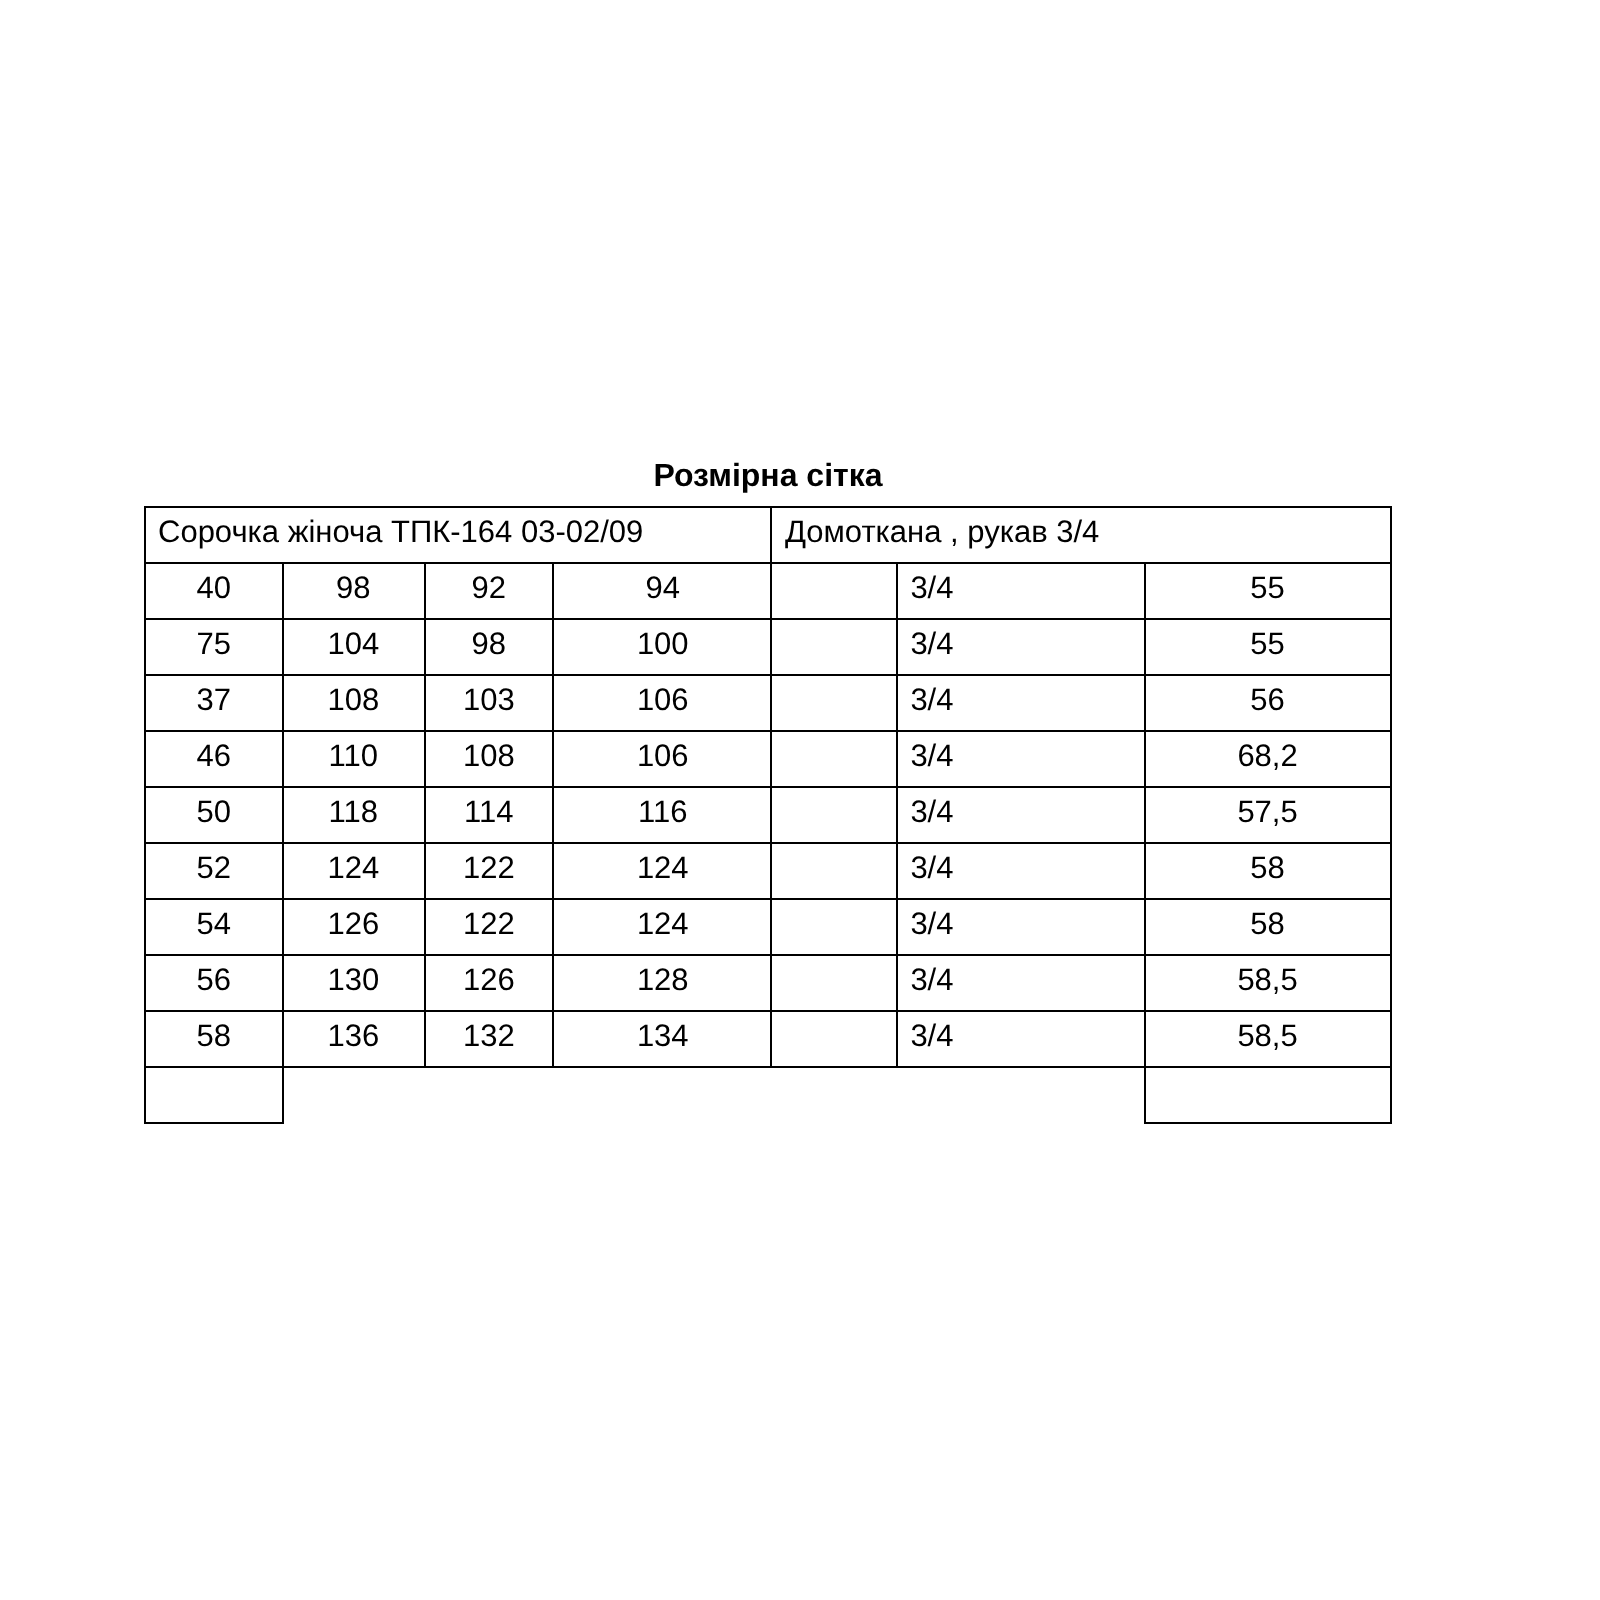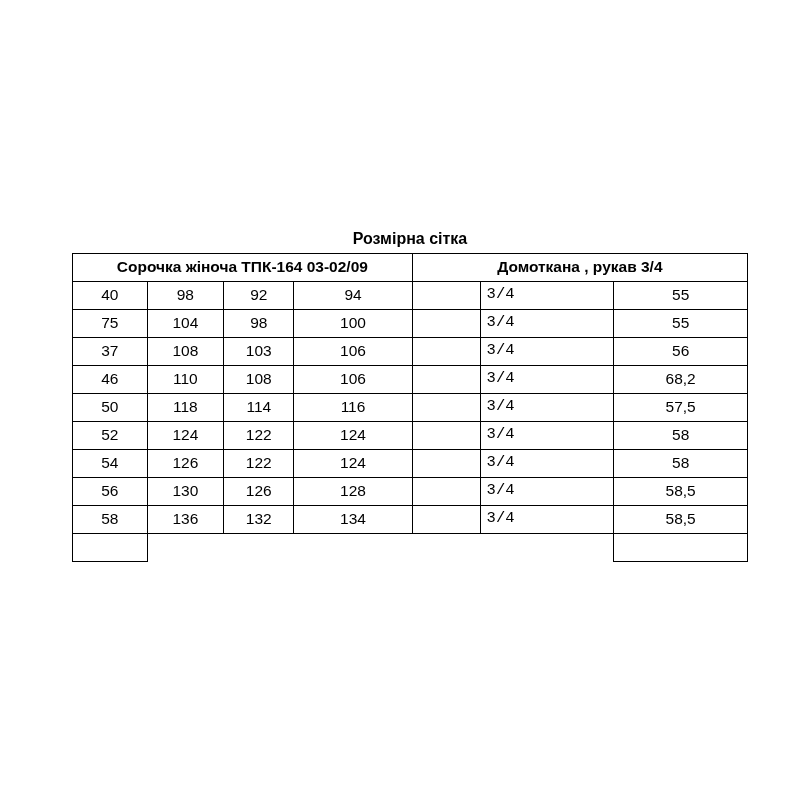--- a/index.html
+++ b/index.html
@@ -21,21 +21,21 @@
   }
   .sheet {
     position: absolute;
     left: 72px;
     top: 226px;
     width: 624px;
   }
   table.size-table {
     border-collapse: collapse;
     table-layout: fixed;
-    width: 676px;
+    width: 624px;
     font-size: 15.5px;
     line-height: 1.1;
   }
   table.size-table td {
     border: 1px solid #000000;
     padding: 3px 6px 4px 6px;
     height: 20px;
     vertical-align: middle;
     white-space: nowrap;
     overflow: hidden;
@@ -46,29 +46,28 @@
     text-align: center;
     font-weight: bold;
     font-size: 16px;
     padding-bottom: 4px;
   }
   
   td.no-border {
     border: none !important;
   }
   td.left-bold {
-    font-weight: bold;
-    text-align: center;
+    font-weight: normal;
+    text-align: left;
   }
   td.num {
     text-align: center;
   }
   td.txt-left {
     text-align: left;
-    font-family: Liberation Mono, monospace;
   }
   td.blank {
     border: 1px solid #000000;
   }
   .col-size   { width: 68px; }
   .col-og     { width: 70px; }
   .col-ot     { width: 64px; }
   .col-ob     { width: 108px; }
   .col-gap    { width: 62px; }
   .col-sleeve { width: 122px; }

